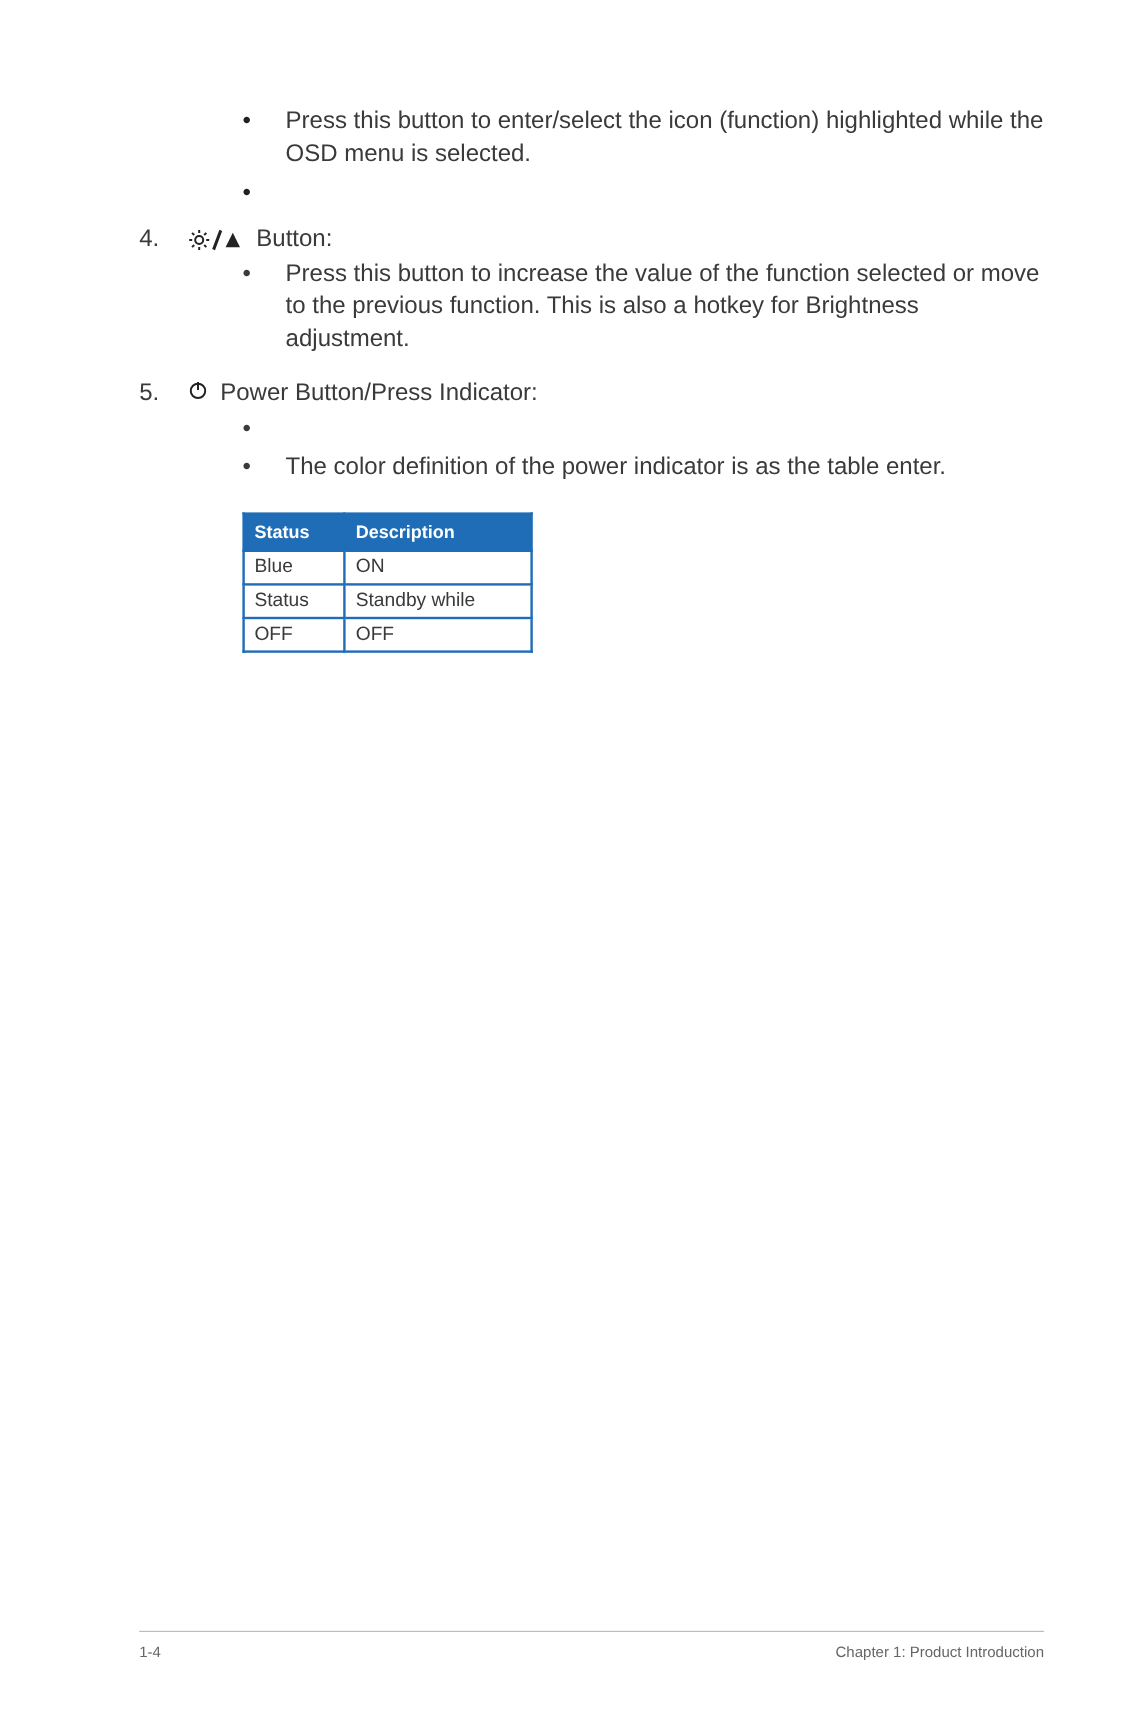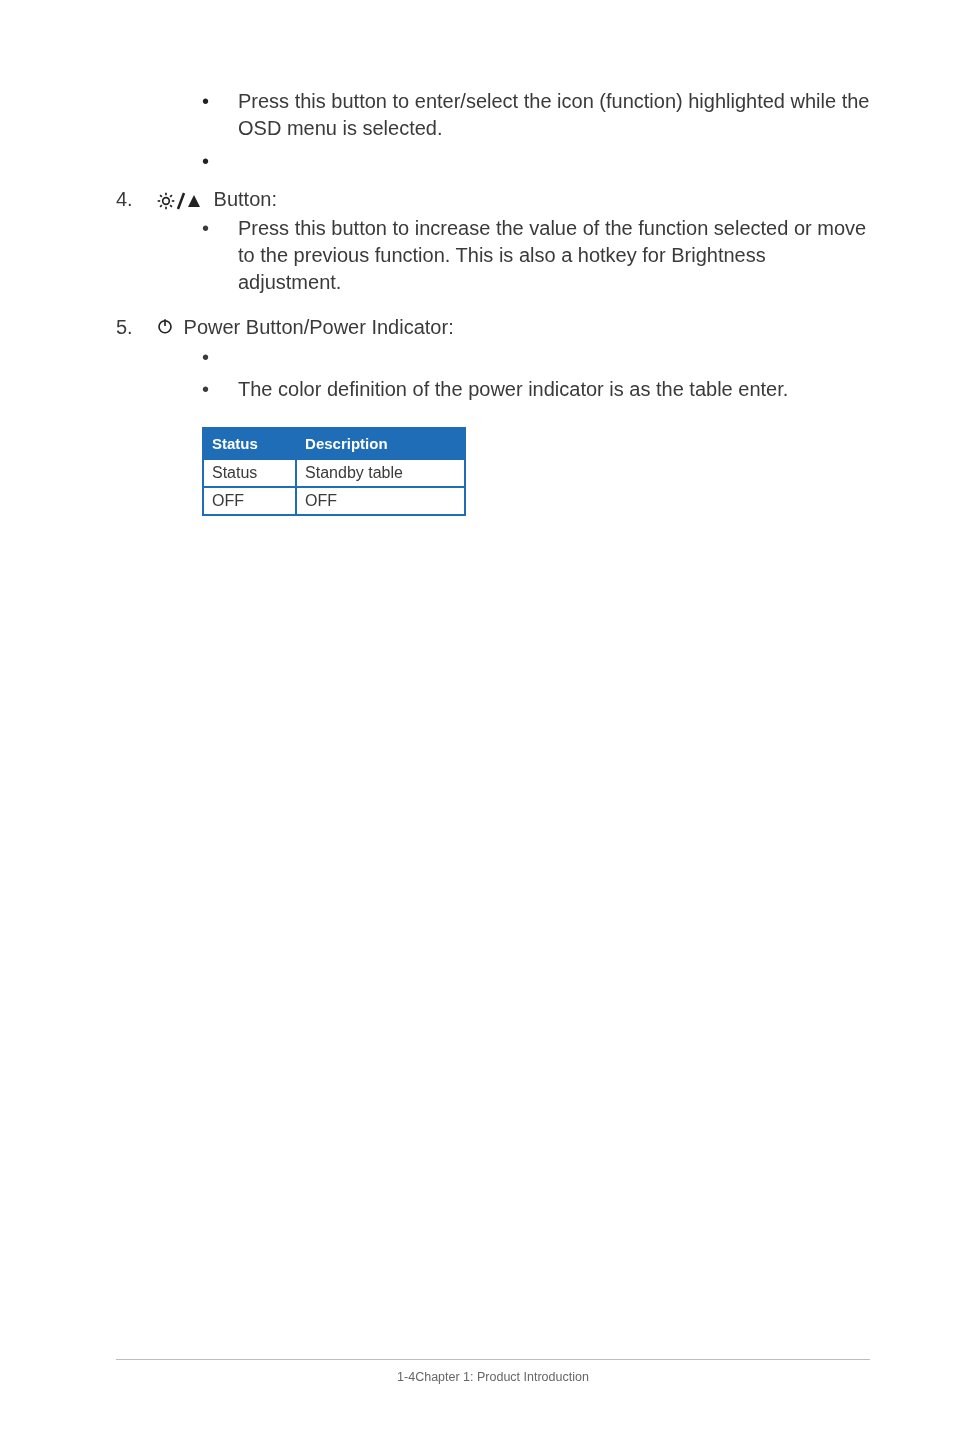--- a/index.html
+++ b/index.html
@@ -64,21 +64,21 @@
   display: inline-block;
   vertical-align: middle;
   margin-right: 4px;
 }
 .table-wrap {
   margin-left: 86px;
   margin-top: 18px;
 }
 table {
   border-collapse: collapse;
-  width: 264px;
+  width: 242px;
 }
 th {
   background: #1f6db6;
   color: #ffffff;
   font-weight: bold;
   font-size: 15px;
   text-align: left;
   padding: 6px 8px;
   border: 2px solid #1f6db6;
 }
@@ -90,21 +90,21 @@
   background: #ffffff;
 }
 .footer {
   position: absolute;
   bottom: 54px;
   left: 116px;
   right: 84px;
   border-top: 1px solid #bdbdbd;
   padding-top: 10px;
   display: flex;
-  justify-content: center;
+  justify-content: space-between;
   align-items: center;
   font-size: 12.5px;
   color: #666666;
 }
 </style>
 </head>
 <body>
 
 <div class="page">
 
@@ -153,21 +153,21 @@
   </div>
 
   <div class="numbered-row">
     <span class="num-label">5.</span>
     <div class="num-body">
       <span class="power-icon">
         <svg width="18" height="18" viewBox="0 0 24 24">
           <circle cx="12" cy="13" r="8" fill="none" stroke="#222" stroke-width="2.2"></circle>
           <line x1="12" y1="3" x2="12" y2="12" stroke="#222" stroke-width="2.2"></line>
         </svg>
-      </span><span> Power Button/Power Indicator:</span>
+      </span><span> Power Button/Press Indicator:</span>
       <div class="sub-bullet-group">
         <div class="bullet-row">
           <span class="bullet-dot">•</span>
         </div>
         <div class="bullet-row">
           <span class="bullet-dot">•</span>
           <span class="bullet-text">The color definition of the power indicator is as the table enter.</span>
         </div>
       </div>
     </div>
@@ -176,22 +176,26 @@
   <div class="table-wrap">
     <table>
       <thead>
         <tr>
           <th>Status</th>
           <th>Description</th>
         </tr>
       </thead>
       <tbody>
         <tr>
+          <td>Blue</td>
+          <td>ON</td>
+        </tr>
+        <tr>
           <td>Status</td>
-          <td>Standby table</td>
+          <td>Standby while</td>
         </tr>
         <tr>
           <td>OFF</td>
           <td>OFF</td>
         </tr>
       </tbody>
     </table>
   </div>
 
 </div>

